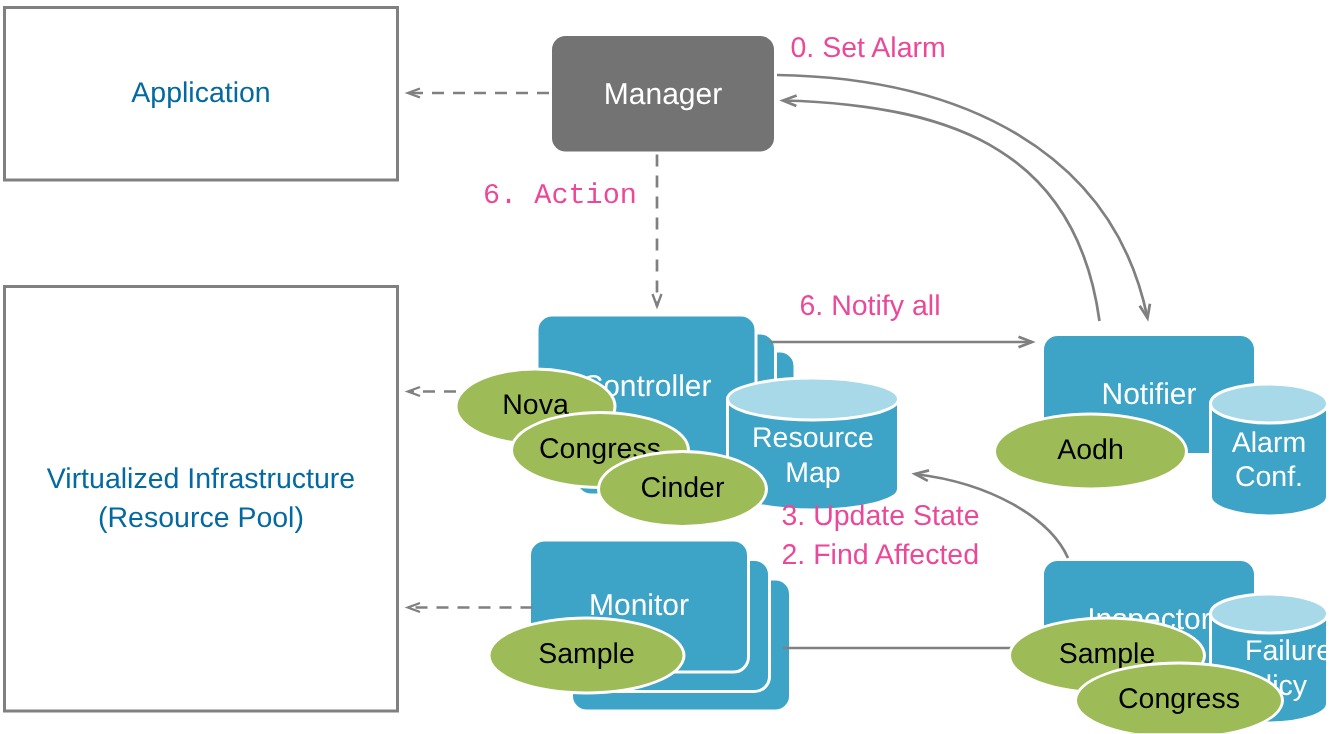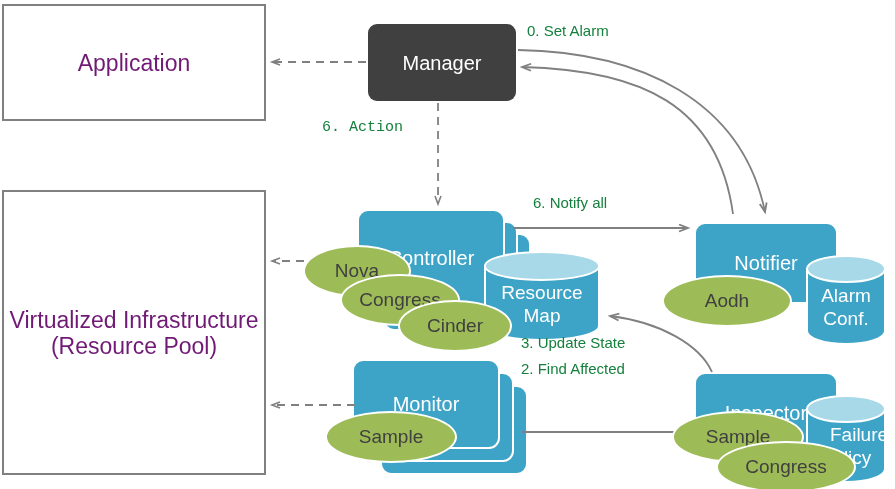--- a/index.html
+++ b/index.html
@@ -20,44 +20,44 @@
   }
   svg.layer {
     position: absolute;
     left: 0;
     top: 0;
     width: 895px;
     height: 489px;
   }
   .edge-label {
     position: absolute;
-    color: #15803d;
-    font-size: 15px;
+    color: #ec4899;
+    font-size: 19px;
     white-space: nowrap;
     font-family: "Liberation Sans", sans-serif;
   }
   .plain-box {
     position: absolute;
     border: 2px solid #808080;
     background: #ffffff;
     box-sizing: border-box;
     display: flex;
     align-items: center;
     justify-content: center;
     text-align: center;
   }
   .plain-box .plain-label {
-    color: #701a75;
-    font-size: 23px;
+    color: #0369a1;
+    font-size: 19px;
     line-height: 26px;
     font-family: "Liberation Sans", sans-serif;
   }
   .mgr-box {
     position: absolute;
-    background: #404040;
+    background: #737373;
     border-radius: 9px;
     display: flex;
     align-items: center;
     justify-content: center;
   }
   .mgr-box .node-label {
     color: #ffffff;
     font-size: 20px;
   }
   .stack-wrap {
@@ -98,21 +98,21 @@
   .pill {
     position: absolute;
     background: #9DBC57;
     border-radius: 50%;
     border: 2px solid #ffffff;
     display: flex;
     align-items: center;
     justify-content: center;
   }
   .pill .pill-label {
-    color: #404040;
+    color: #000000;
     font-size: 19px;
     font-family: "Liberation Sans", sans-serif;
     white-space: nowrap;
   }
 </style>
 </head>
 <body>
 
 <div id="diagram-root">
 

